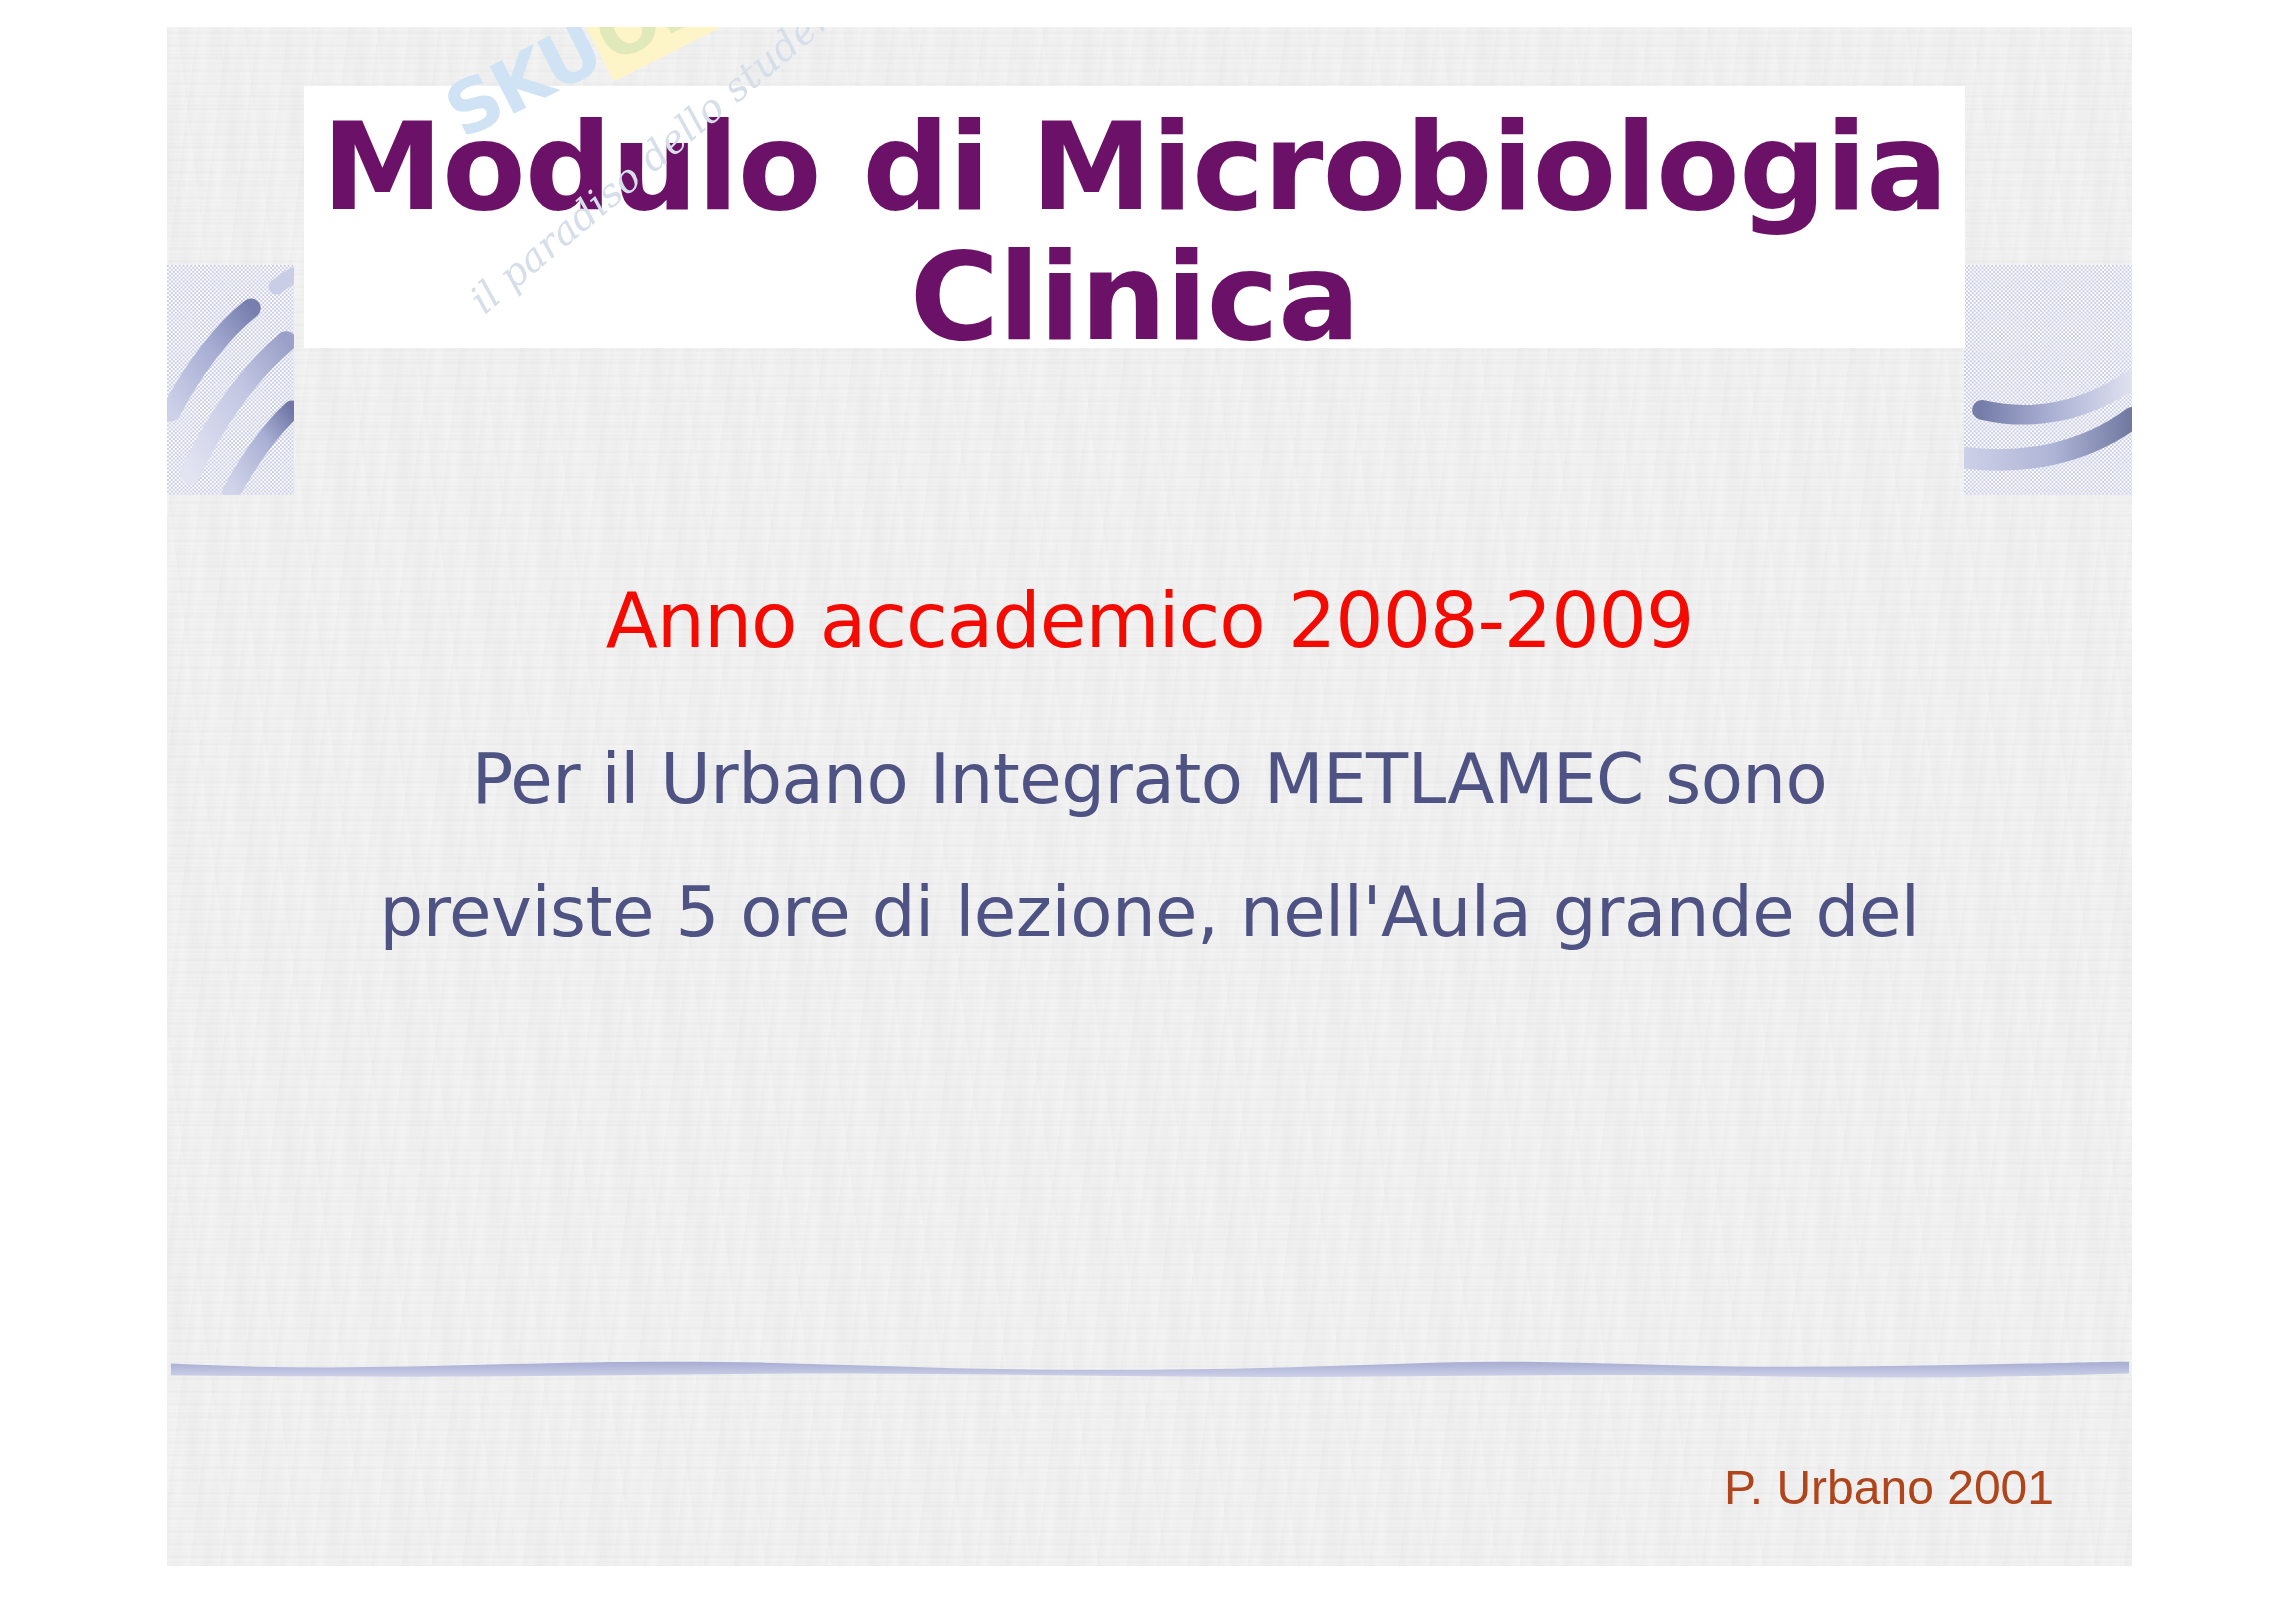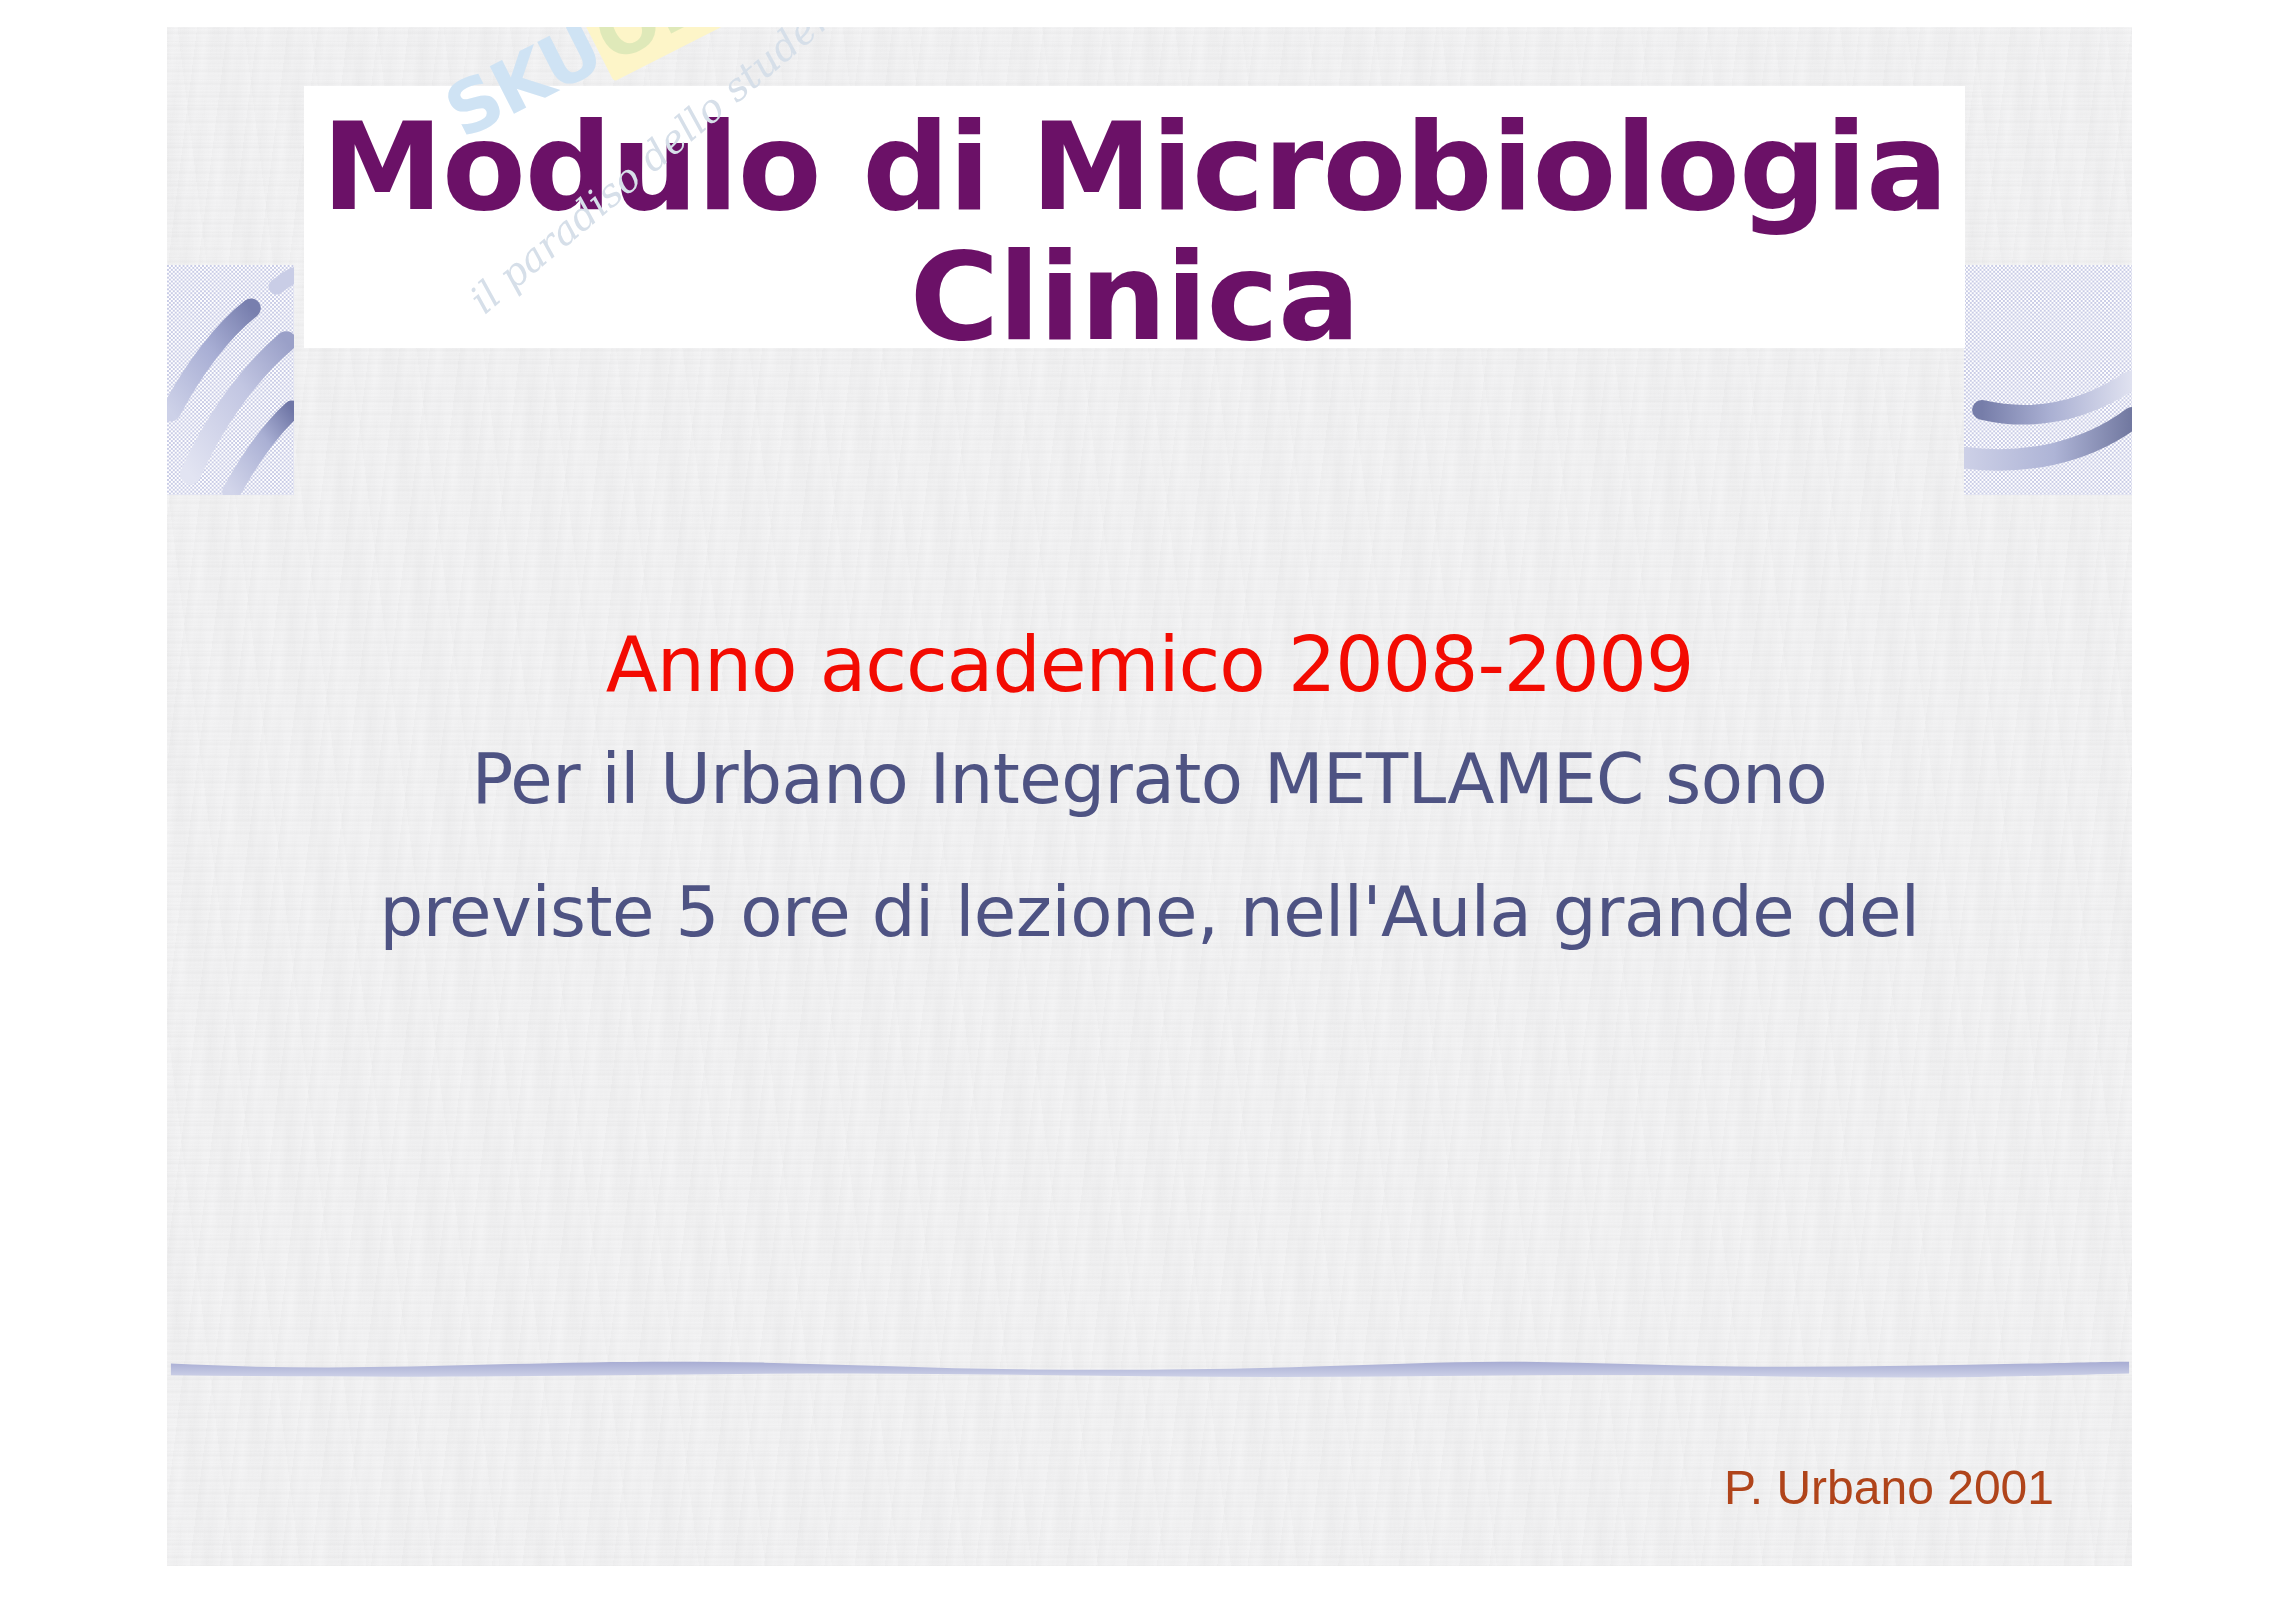--- a/index.html
+++ b/index.html
@@ -144,21 +144,20 @@
     left: 0px;
     top: 549px;
     width: 1965px;
     z-index: 4;
     text-align: center;
     color: #f30b02;
     font-family: "DejaVu Sans", sans-serif;
     font-size: 76px;
     font-weight: 500;
     letter-spacing: -1px;
-    margin-top: 44px;
   }
 
   #body-block {
     position: absolute;
     left: 39px;
     top: 686px;
     width: 1887px;
     z-index: 4;
     text-align: center;
     color: #4e5383;

